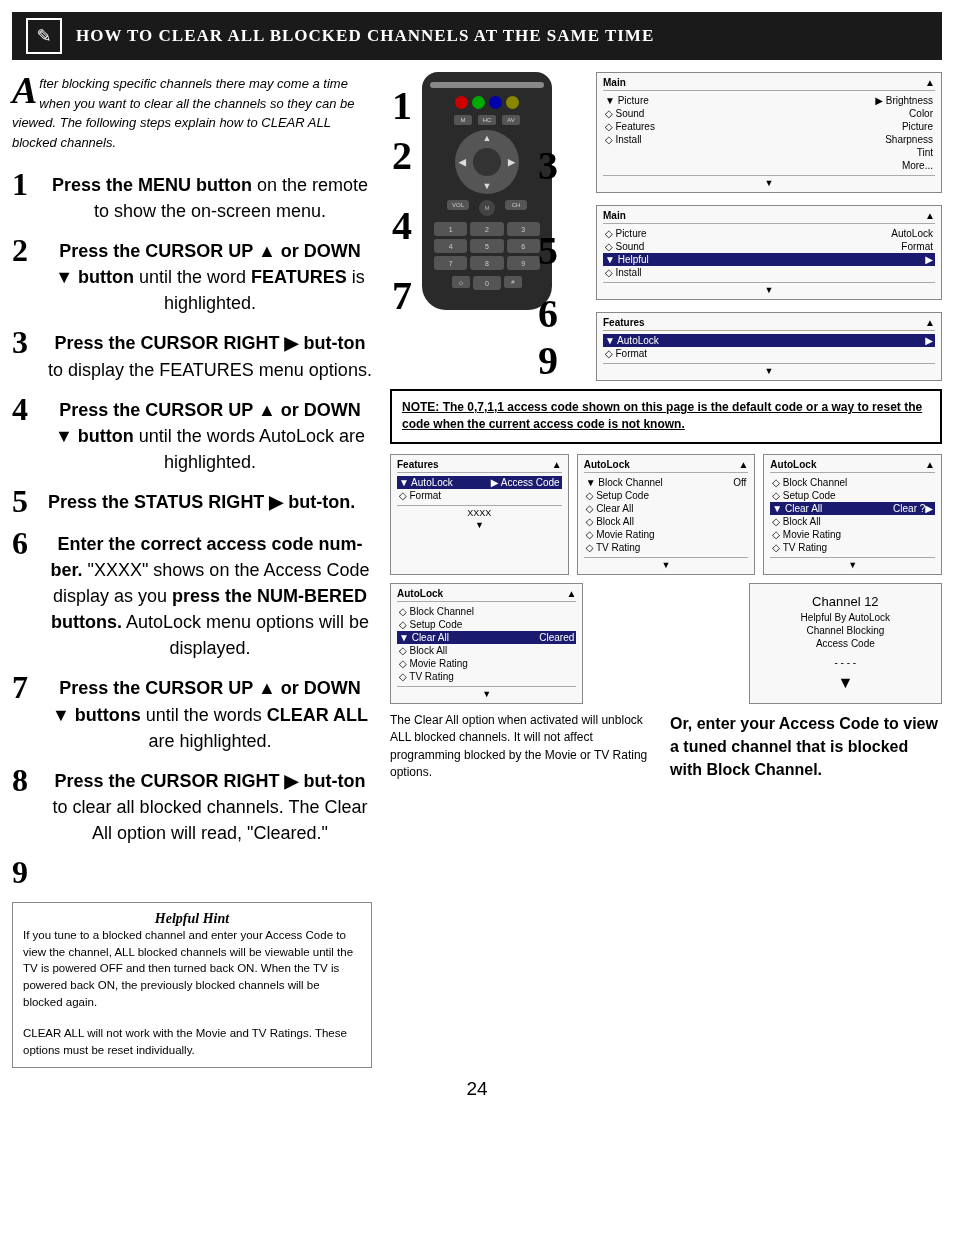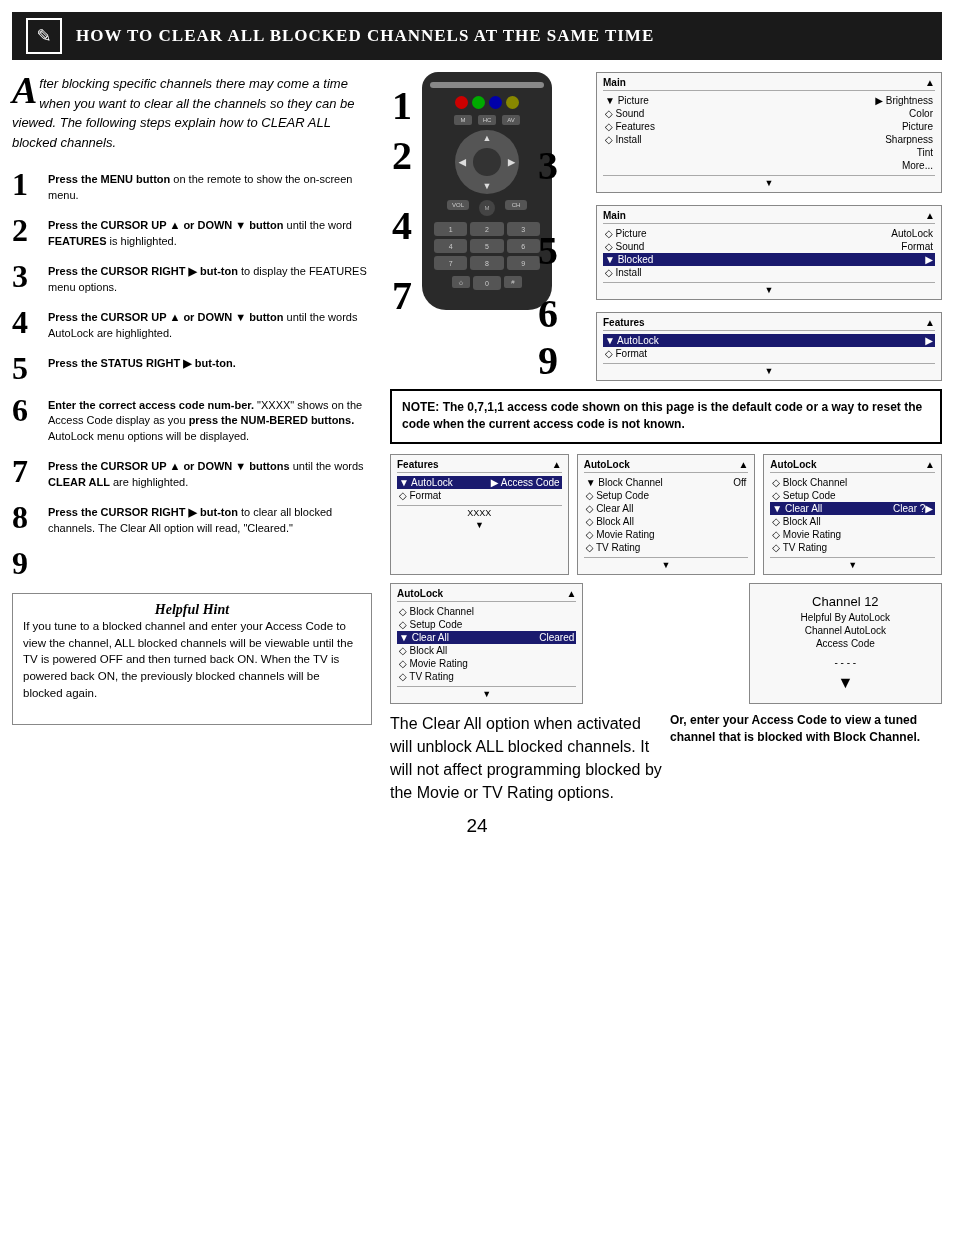--- a/index.html
+++ b/index.html
@@ -79,23 +79,24 @@
     .step-num {
       font-size: 32px;
       font-weight: bold;
       font-family: Georgia, serif;
       line-height: 1;
       min-width: 28px;
       margin-right: 8px;
       flex-shrink: 0;
     }
     .step-text {
-      font-size: 11px;
+      font-size: 18px;
       line-height: 1.45;
       padding-top: 4px;
+      text-align: center;
     }
     .step-text strong {
       font-weight: bold;
     }
 
     
     .hint-box {
       border: 1.5px solid #888;
       margin-top: 14px;
       padding: 8px 10px;
@@ -208,20 +209,21 @@
     
     .note-box {
       border: 2px solid #000;
       padding: 8px 10px;
       margin-bottom: 10px;
       font-size: 12px;
       line-height: 1.45;
     }
     .note-box strong {
       font-weight: bold;
+      text-decoration: underline;
     }
 
     
     .bottom-row {
       display: flex;
       gap: 8px;
       margin-bottom: 8px;
     }
 
     .bottom-menu-box {
@@ -232,27 +234,27 @@
       flex: 1;
     }
 
     
     .bottom-captions {
       display: flex;
       gap: 8px;
     }
     .bottom-caption {
       flex: 1;
-      font-size: 16px;
+      font-size: 12px;
       line-height: 1.45;
       text-align: left;
     }
     .bottom-caption-right {
       flex: 1;
-      font-size: 12px;
+      font-size: 16px;
       line-height: 1.45;
     }
 
     
     .page-num {
       text-align: center;
       font-size: 19px;
       padding: 10px 0 6px 0;
     }
 
@@ -367,20 +369,23 @@
       <div class="step">
         <div class="step-num">9</div>
       </div>
 
       <div class="hint-box">
         <div class="hint-title"><em>Helpful Hint</em></div>
         <div class="hint-text">
           If you tune to a blocked channel and enter your Access Code to view the channel, ALL blocked channels will be viewable until the TV is powered OFF and then turned back ON. When the TV is powered back ON, the previously blocked channels will be blocked again.
         </div>
         <br>
+        <div class="hint-text">
+          CLEAR ALL will not work with the Movie and TV Ratings. These options must be reset individually.
+        </div>
       </div>
 
     </div>
 
     <div class="right-section">
 
       <div class="top-area">
 
         <div class="remote-and-steps" style="position:relative;">
 
@@ -486,21 +491,21 @@
             </div>
             <div class="menu-box-item">
               <span>◇ Picture</span>
                 <span>AutoLock</span>
             </div>
             <div class="menu-box-item">
               <span>◇ Sound</span>
                 <span>Format</span>
             </div>
             <div class="menu-box-item highlighted">
-              <span>▼ Blocked</span>
+              <span>▼ Helpful</span>
                 <span>▶</span>
             </div>
             <div class="menu-box-item">
               <span>◇ Install</span>
                 <span></span>
             </div>
             <div class="menu-box-footer">▼</div>
           </div>
 
           <div class="menu-box">
@@ -644,21 +649,21 @@
               <span></span>
           </div>
           <div class="menu-box-footer">▼</div>
         </div>
 
         <div style="flex:1;"></div>
 
         <div class="channel-info-box" style="flex:1.2; text-align:center; padding:10px 6px;">
           <div style="font-size:13px; margin-bottom:3px;">Channel 12</div>
           <div style="font-size:10px; margin-bottom:2px;">Helpful By AutoLock</div>
-          <div style="font-size:10px; margin-bottom:2px;">Channel AutoLock</div>
+          <div style="font-size:10px; margin-bottom:2px;">Channel Blocking</div>
           <div style="font-size:10px; margin-bottom:8px;">Access Code</div>
           <div style="font-size:10px; margin-bottom:6px;">- - - -</div>
           <div style="font-size:16px;">▼</div>
         </div>
 
       </div>
 
       <div class="bottom-captions">
         <div class="bottom-caption">
           <span>The Clear All option when activated will unblock ALL blocked channels. It will not affect programming blocked by the Movie or TV Rating options.</span>

